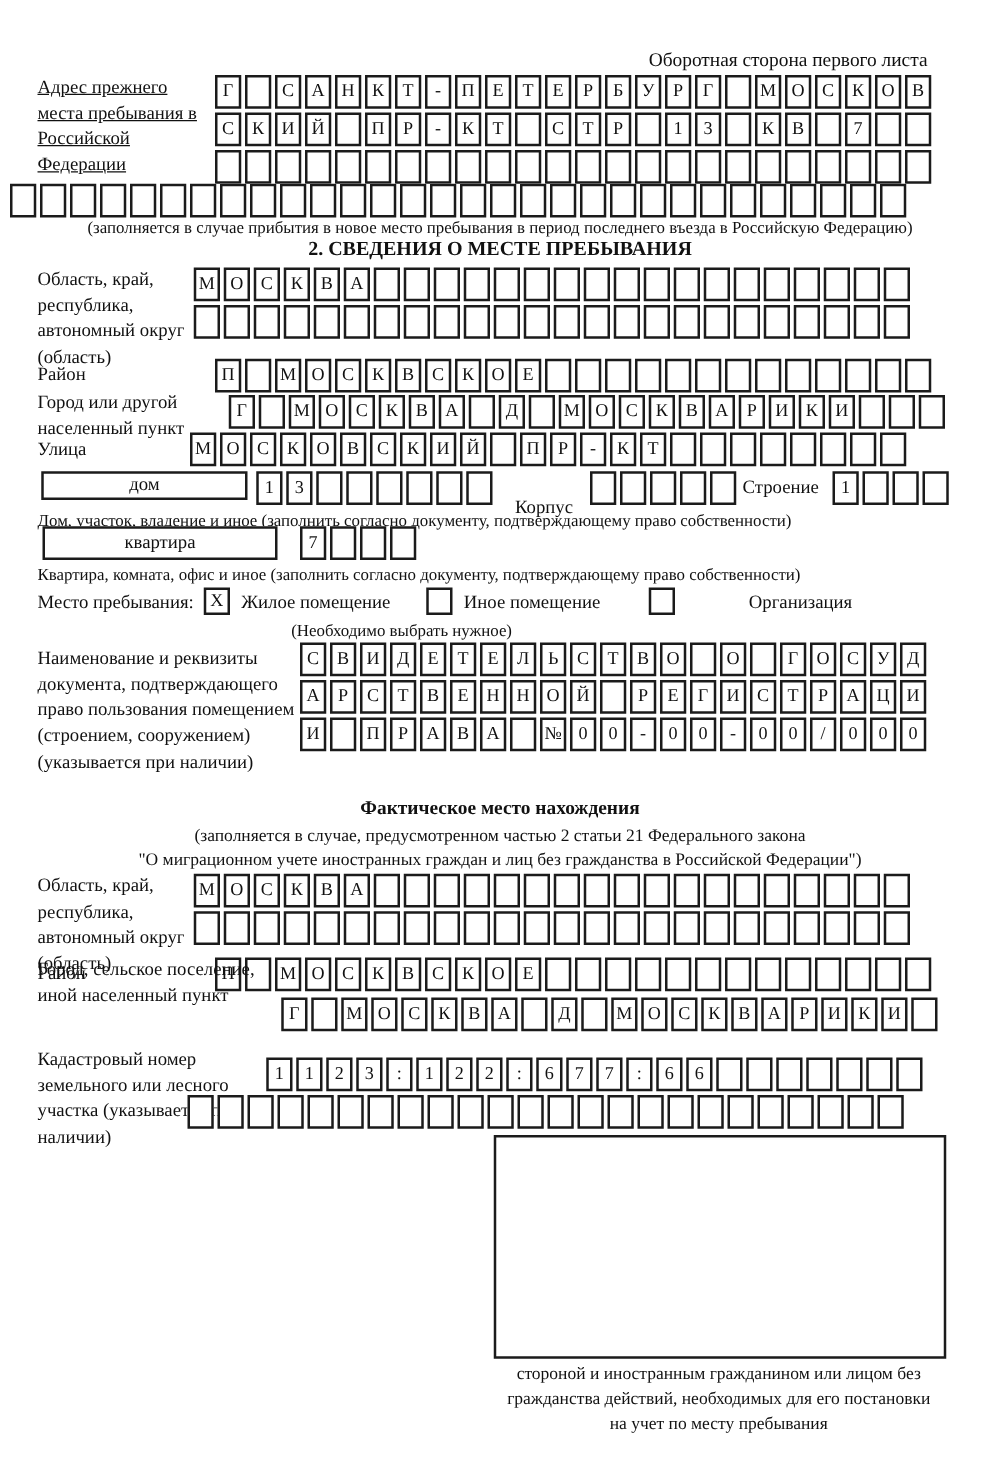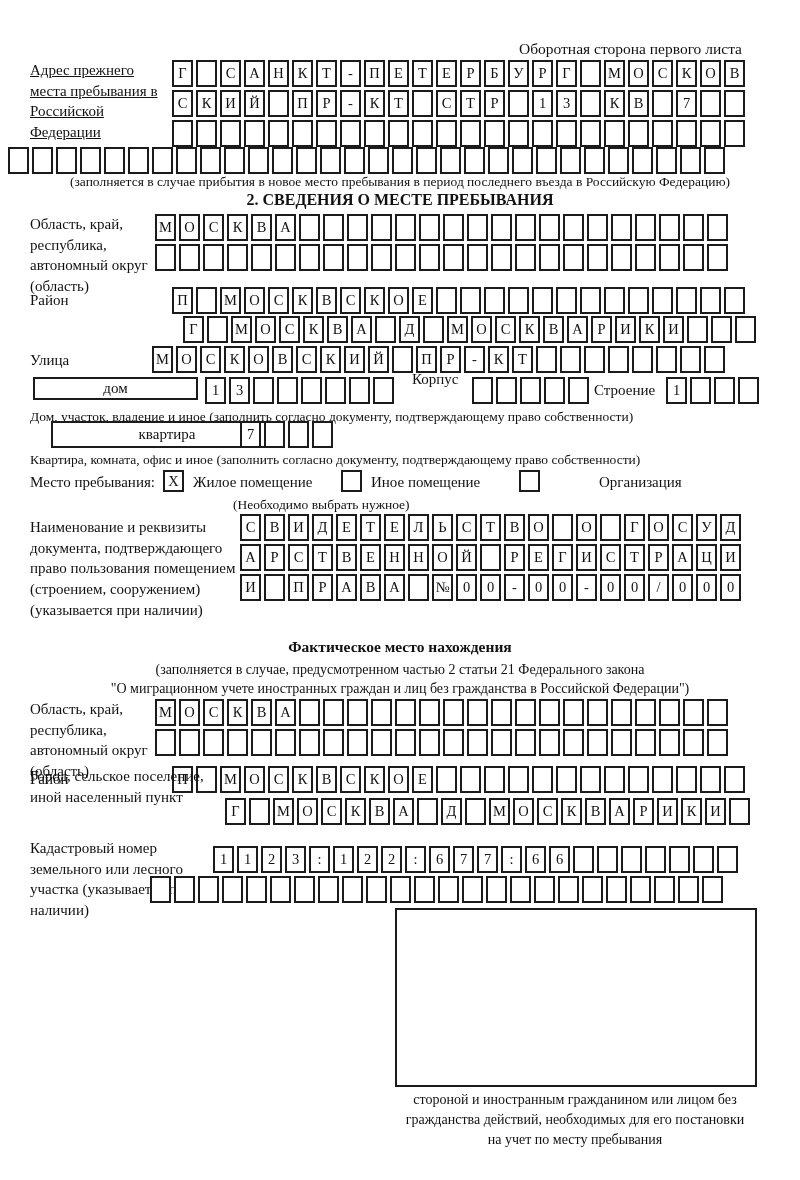--- a/index.html
+++ b/index.html
@@ -231,20 +231,21 @@
       <span class="cell"></span>
       <span class="cell"></span>
       <span class="cell"></span>
       <span class="cell"></span>
       <span class="cell"></span>
       <span class="cell"></span>
       <span class="cell"></span>
       <span class="cell"></span>
     </div>
 
+  <div class="label" style="left:30px; top:312px; width:160px;">Город или другой населенный пункт</div>
   <div class="row" style="left:183px; top:316px;">
       <span class="cell">Г</span>
       <span class="cell"></span>
       <span class="cell">М</span>
       <span class="cell">О</span>
       <span class="cell">С</span>
       <span class="cell">К</span>
       <span class="cell">В</span>
       <span class="cell">А</span>
       <span class="cell"></span>
@@ -297,38 +298,38 @@
   <div class="row" style="left:205px; top:377px;">
       <span class="cell">1</span>
       <span class="cell">3</span>
       <span class="cell"></span>
       <span class="cell"></span>
       <span class="cell"></span>
       <span class="cell"></span>
       <span class="cell"></span>
       <span class="cell"></span>
     </div>
-  <div class="label" style="left:412px; top:369px;">Корпус</div>
+  <div class="label" style="left:412px; top:396px;">Корпус</div>
   <div class="row" style="left:472px; top:377px;">
       <span class="cell"></span>
       <span class="cell"></span>
       <span class="cell"></span>
       <span class="cell"></span>
       <span class="cell"></span>
     </div>
   <div class="label" style="left:594px; top:380px;">Строение</div>
   <div class="row" style="left:666px; top:377px;">
       <span class="cell">1</span>
       <span class="cell"></span>
       <span class="cell"></span>
       <span class="cell"></span>
     </div>
   <div class="caption" style="left:30px; top:409px;">Дом, участок, владение и иное (заполнить согласно документу, подтверждающему право собственности)</div>
 
-  <div class="wbox" style="left:51px; top:421px; width:232px; height:27px;">квартира</div>
+  <div class="wbox" style="left:34px; top:421px; width:188px; height:27px;">квартира</div>
   <div class="row" style="left:240px; top:421px;">
       <span class="cell">7</span>
       <span class="cell"></span>
       <span class="cell"></span>
       <span class="cell"></span>
     </div>
   <div class="caption" style="left:30px; top:452px;">Квартира, комната, офис и иное (заполнить согласно документу, подтверждающему право собственности)</div>
 
   <div class="label" style="left:30px; top:472px;">Место пребывания:</div>
   <div class="chk" style="left:163px; top:470px;">X</div>

